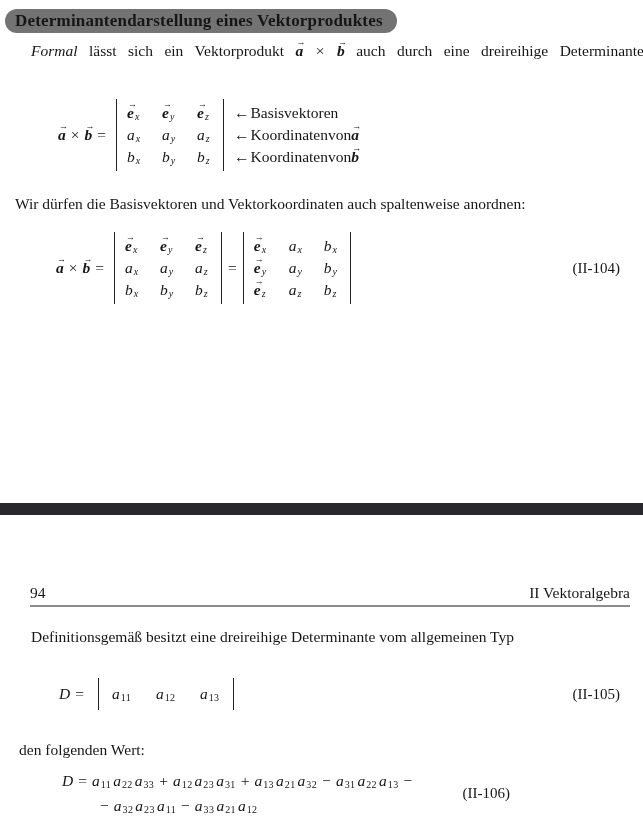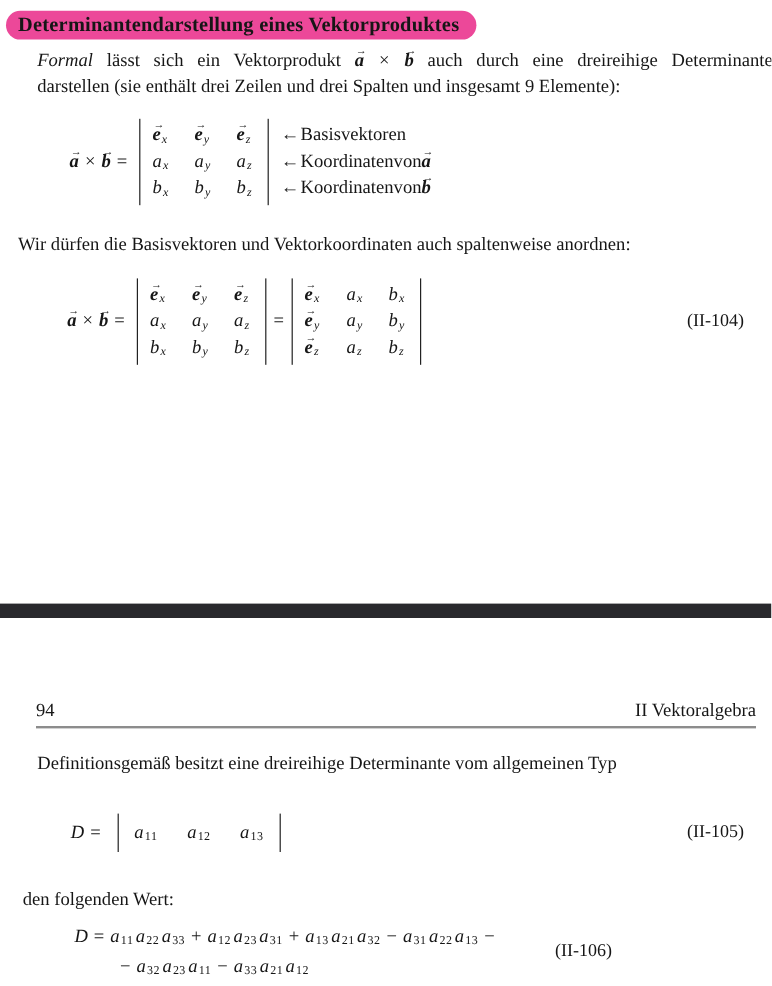--- a/index.html
+++ b/index.html
@@ -59,27 +59,26 @@
     position:absolute;left:30px;top:580px;width:600px;height:22px;
     display:flex;justify-content:space-between;align-items:flex-end;
     padding-bottom:3px;border-bottom:2px solid #8c8c8c;font-size:15.5px;
   }
 </style>
 </head>
 <body>
 
 <div id="page">
 
-  <div class="pill" style="background: #ec4899;">
+  <div class="pill" style="background: #737373;">
     <span>Determinantendarstellung eines Vektorproduktes</span>
   </div>
 
   <div class="para" style="left:15px;top:40px;width:613px;margin-left:16px;">
     <div class="jline"><span class="it">Formal</span> <span class="w">lässt</span> <span class="w">sich</span> <span class="w">ein</span> <span class="w">Vektorprodukt</span> <span class="var"><span class="vec">a<span class="ar">→</span></span></span> <span class="op pop">×</span> <span class="var"><span class="vec">b<span class="ar">→</span></span></span> <span class="w">auch</span> <span class="w">durch</span> <span class="w">eine</span> <span class="w">dreireihige</span> <span class="w">Determinante</span></div>
-    <div><span class="w">darstellen</span> <span class="w">(sie</span> <span class="w">enthält</span> <span class="w">drei</span> <span class="w">Zeilen</span> <span class="w">und</span> <span class="w">drei</span> <span class="w">Spalten</span> <span class="w">und</span> <span class="w">insgesamt</span> <span class="w">9</span> <span class="w">Elemente):</span></div>
   </div>
 
   <div class="formula" style="left:57px;top:99px;">
     <span class="mathrow lhs"><span class="var eqv"><span class="vec">a<span class="ar">→</span></span></span><span class="op">×</span><span class="var eqv"><span class="vec">b<span class="ar">→</span></span></span><span class="op">=</span></span>
     <span class="matrix m-letters">
         <span class="mrow">
           <span class="mcell">
             <span class="var eqv"><span class="vec">e<span class="ar">→</span></span><sub class="it">x</sub></span>
           </span>
           <span class="mcell">

